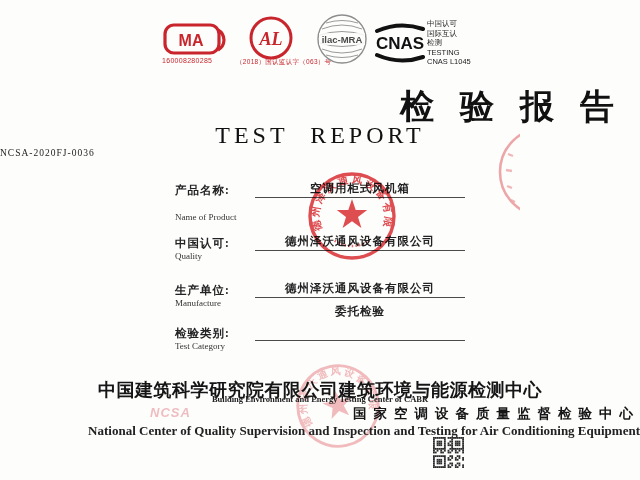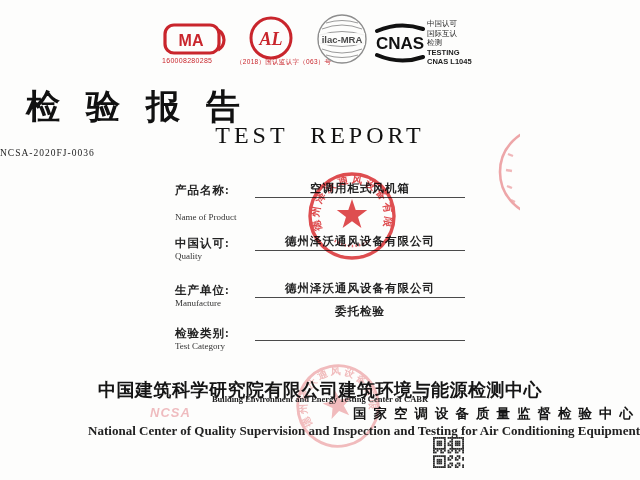--- a/index.html
+++ b/index.html
@@ -4,23 +4,23 @@
 <style>
   html,body{margin:0;padding:0;background:#e8e8e6;}
   .page{position:relative;width:640px;height:480px;background:#fdfdfc;overflow:hidden;
         font-family:"Liberation Serif","DejaVu Serif",serif;color:#1c1c1c;}
   .abs{position:absolute;}
   
   .logo-caption{position:absolute;font-size:7px;color:#c9252c;letter-spacing:.3px;white-space:nowrap;
                 font-family:"Liberation Sans",sans-serif;}
   .accred{position:absolute;left:427px;top:19px;font-size:7.5px;line-height:9.5px;color:#222;
           font-family:"Liberation Sans",sans-serif;}
-  .accred .b{font-weight:bold;}
-  
-  .title-zh{position:absolute;top:84px;left:0;width:100%;text-align:left;font-size:34px;font-weight:bold;
+  .accred .b{font-weight:normal;}
+  
+  .title-zh{position:absolute;top:84px;left:0;width:100%;text-align:right;font-size:34px;font-weight:bold;
             letter-spacing:26px;padding-left:26px;box-sizing:border-box;color:#111;}
   .title-en{position:absolute;top:122px;left:0;width:100%;text-align:center;font-size:24px;
             letter-spacing:4px;word-spacing:12px;color:#111;}
   .report-no{position:absolute;top:148px;left:0;width:100%;text-align:left;font-size:9.5px;
              letter-spacing:1px;color:#222;}
   
   .f-label{position:absolute;left:175px;font-size:11.5px;font-weight:600;color:#222;letter-spacing:1px;}
   .f-sub{position:absolute;left:175px;font-size:9px;color:#333;}
   .f-line{position:absolute;left:255px;width:210px;border-bottom:1px solid #4a4a4a;height:0;}
   .f-value{position:absolute;left:255px;width:210px;text-align:center;font-size:11.5px;font-weight:600;color:#222;

